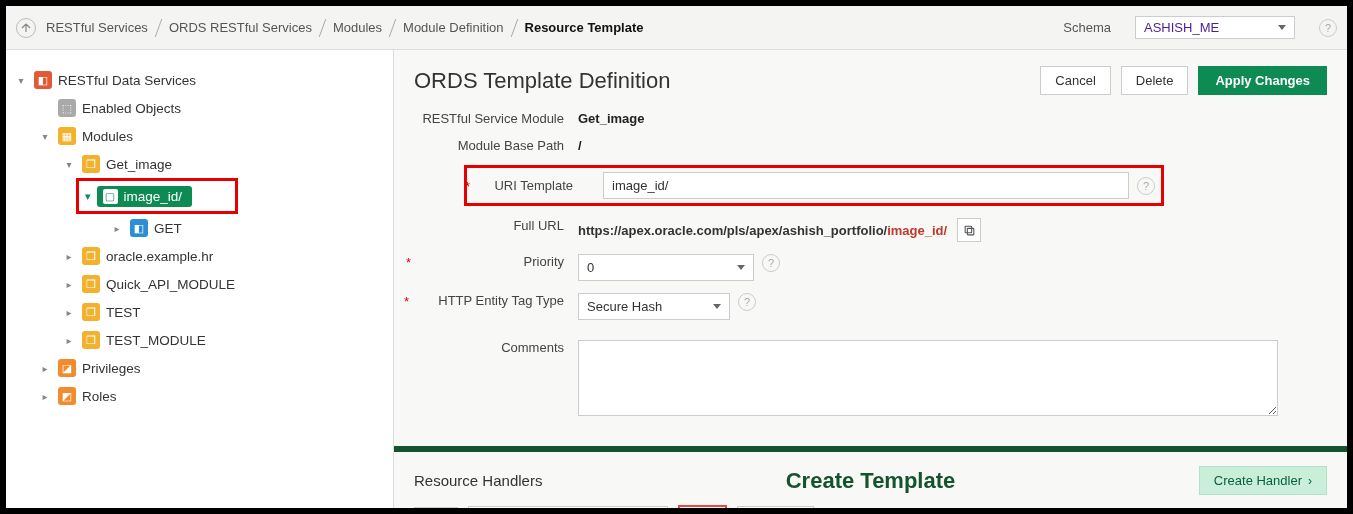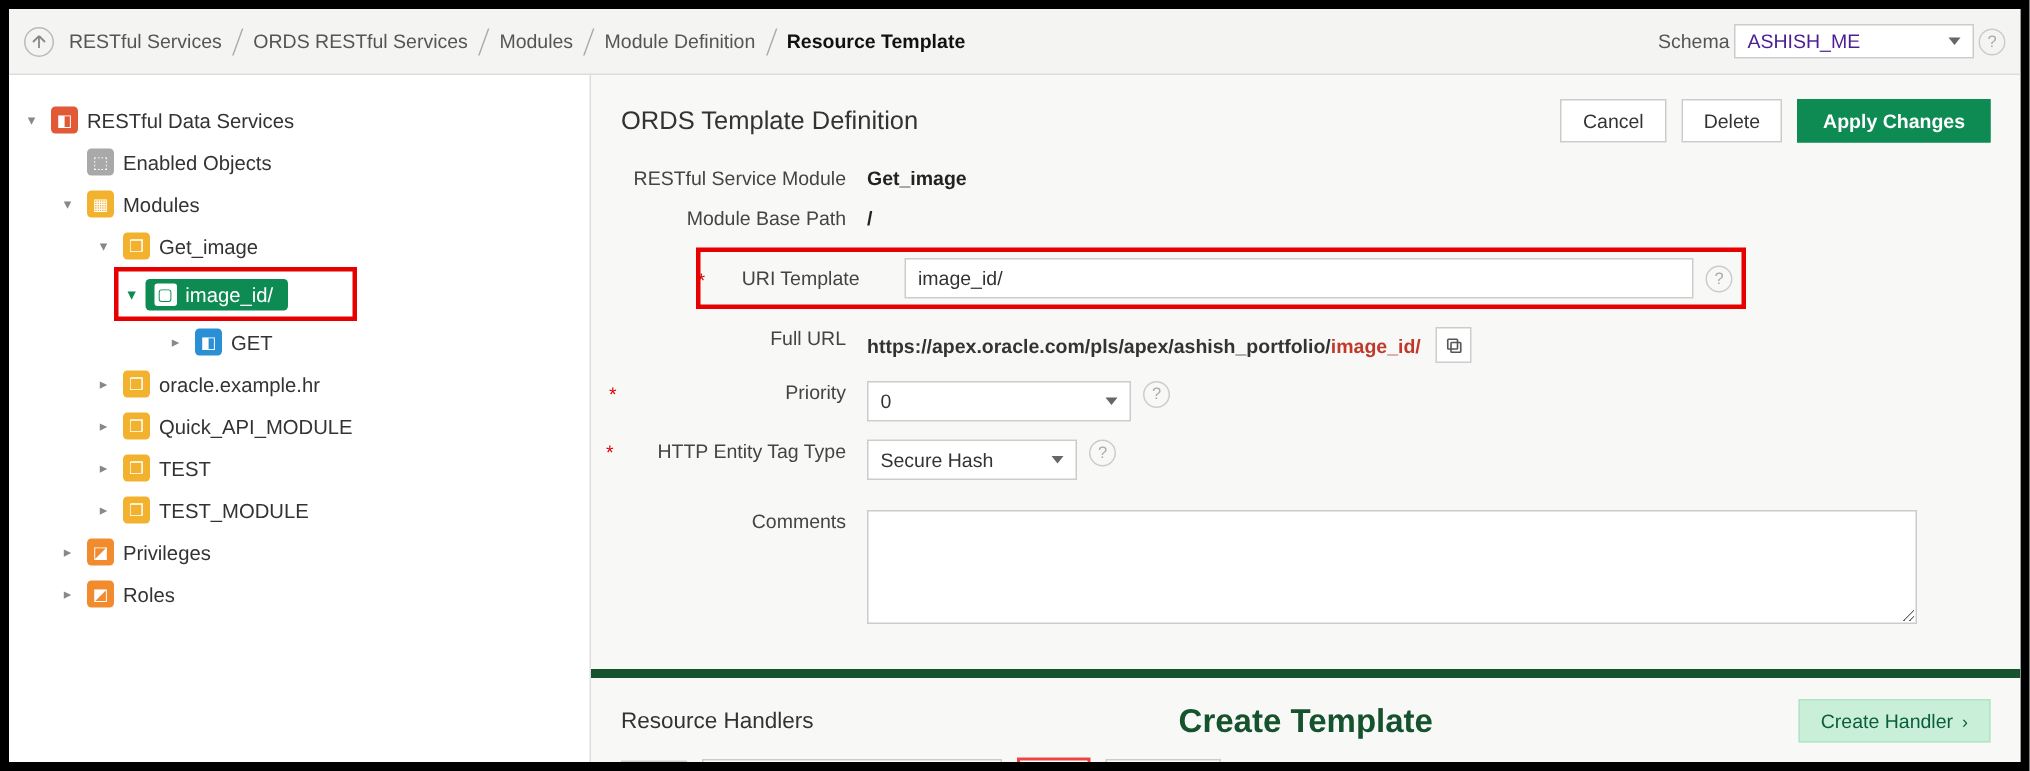--- a/index.html
+++ b/index.html
@@ -2,21 +2,21 @@
 <html><head>
 <meta charset="utf-8">
 <style>
   * { box-sizing: border-box; margin: 0; padding: 0; font-family: -apple-system, BlinkMacSystemFont, "Segoe UI", Arial, sans-serif; }
   body { background: #f8f8f7; color: #333; font-size: 13px; width: 1353px; height: 514px; overflow: hidden; position: relative; border: 6px solid #000; }
   .topbar { display: flex; align-items: center; height: 44px; background: #f4f4f3; border-bottom: 1px solid #ddd; padding: 0 10px; }
   .topbar .up-btn { width: 20px; height: 20px; border: 1px solid #bbb; border-radius: 50%; display: flex; align-items: center; justify-content: center; margin-right: 10px; color: #888; font-size: 12px; cursor: pointer; }
   .breadcrumb { display: flex; align-items: center; gap: 10px; flex: 1; color: #555; }
   .breadcrumb .sep { width: 1px; height: 18px; background: #aaa; transform: skewX(-20deg); }
   .breadcrumb .crumb.active { color: #111; font-weight: 600; }
-  .schema-area { display: flex; align-items: center; gap: 3px; color: #555; }
+  .schema-area { display: flex; align-items: center; gap: 24px; color: #555; }
   .schema-select { border: 1px solid #ccc; background: #fff; padding: 3px 24px 3px 8px; font-size: 13px; color: #4c1d95; position: relative; display: inline-flex; align-items: center; min-width: 160px; }
   .schema-select::after { content: ""; position: absolute; right: 8px; width: 0; height: 0; border-left: 4px solid transparent; border-right: 4px solid transparent; border-top: 5px solid #666; }
   .help-circle { width: 18px; height: 18px; border: 1px solid #ccc; border-radius: 50%; display: inline-flex; align-items: center; justify-content: center; font-size: 11px; color: #aaa; }
   .layout { display: flex; height: calc(100% - 36px); }
   .sidebar { width: 388px; border-right: 1px solid #ddd; background: #fff; padding-top: 16px; overflow: hidden; }
   .tree ul { list-style: none; padding-left: 0; }
   .tree li { white-space: nowrap; position: relative; }
   .node { display: flex; align-items: center; height: 28px; gap: 6px; padding-left: 0; }
   .indent-0 > .node { padding-left: 8px; }
   .indent-1 > .node { padding-left: 32px; }
@@ -31,21 +31,21 @@
   .ticon.blue { background: #2b8fd6; }
   .tree .label { color: #333; font-size: 13.5px; }
   .pill-row { margin-top: 0; }
   .red-box { border: 3px solid #e60000; padding: 4px 6px 4px 6px; margin-left: 70px; width: 162px; height: 36px; display: flex; align-items: center; }
   .pill { background: #0e8a53; color: #fff; padding: 3px 10px 3px 6px; border-radius: 3px; display: inline-flex; align-items: center; gap: 6px; font-size: 13.5px; }
   .pill .micon { width: 15px; height: 15px; background: #fff; border-radius: 2px; display: inline-flex; align-items: center; justify-content: center; color: #0e8a53; font-size: 11px; }
   .pill-toggle { color: #0e8a53; margin-right: 6px; font-size: 11px; }
 
   .main { flex: 1; display: flex; flex-direction: column; overflow: hidden; background: #f8f8f7; }
   .main-header { display: flex; align-items: center; justify-content: space-between; padding: 16px 20px 16px 20px; }
-  .main-header h1 { font-size: 17px; font-weight: 400; color: #333; }
+  .main-header h1 { font-size: 22px; font-weight: 400; color: #333; }
   .btn-row { display: flex; gap: 10px; }
   .btn { border: 1px solid #ccc; background: #fff; padding: 6px 14px; font-size: 13px; color: #333; cursor: pointer; }
   .btn.primary { background: #0e8a53; color: #fff; border-color: #0e8a53; font-weight: 600; padding: 6px 16px; }
   .form-area { padding: 0 20px 12px 20px; }
   .form-row { display: flex; align-items: flex-start; margin-bottom: 12px; }
   .form-row .lbl { width: 150px; text-align: right; color: #444; font-size: 13px; margin-right: 14px; position: relative; }
   .form-row .lbl.req::before { content: "*"; color: #d00; position: absolute; left: -8px; top: 1px; }
   .form-row .val { font-weight: 700; color: #222; }
   .input-text { border: 1px solid #ccc; padding: 5px 8px; font-size: 13px; width: 580px; color: #333; }
   .select-box { border: 1px solid #ccc; padding: 5px 24px 5px 8px; font-size: 13px; width: 176px; position: relative; display: inline-flex; align-items: center; background: #fff; color: #333; }
@@ -251,21 +251,21 @@
       </div>
       <div class="form-row priority-row">
         <div class="lbl req">Priority</div>
         <div class="select-box">
             <span>0</span>
           </div>
         <span class="help-inline">?</span>
       </div>
       <div class="form-row etag-row">
         <div class="lbl req">HTTP Entity Tag Type</div>
-        <div class="select-box" style="width:140px;">
+        <div class="select-box" style="width:152px;">
             <span>Secure Hash</span>
           </div>
         <span class="help-inline">?</span>
       </div>
       <div class="form-row" style="align-items:flex-start;margin-top:20px;">
         <div class="lbl">Comments</div>
         <textarea class="textarea-box" style=""></textarea>
       </div>
     </div>
 

